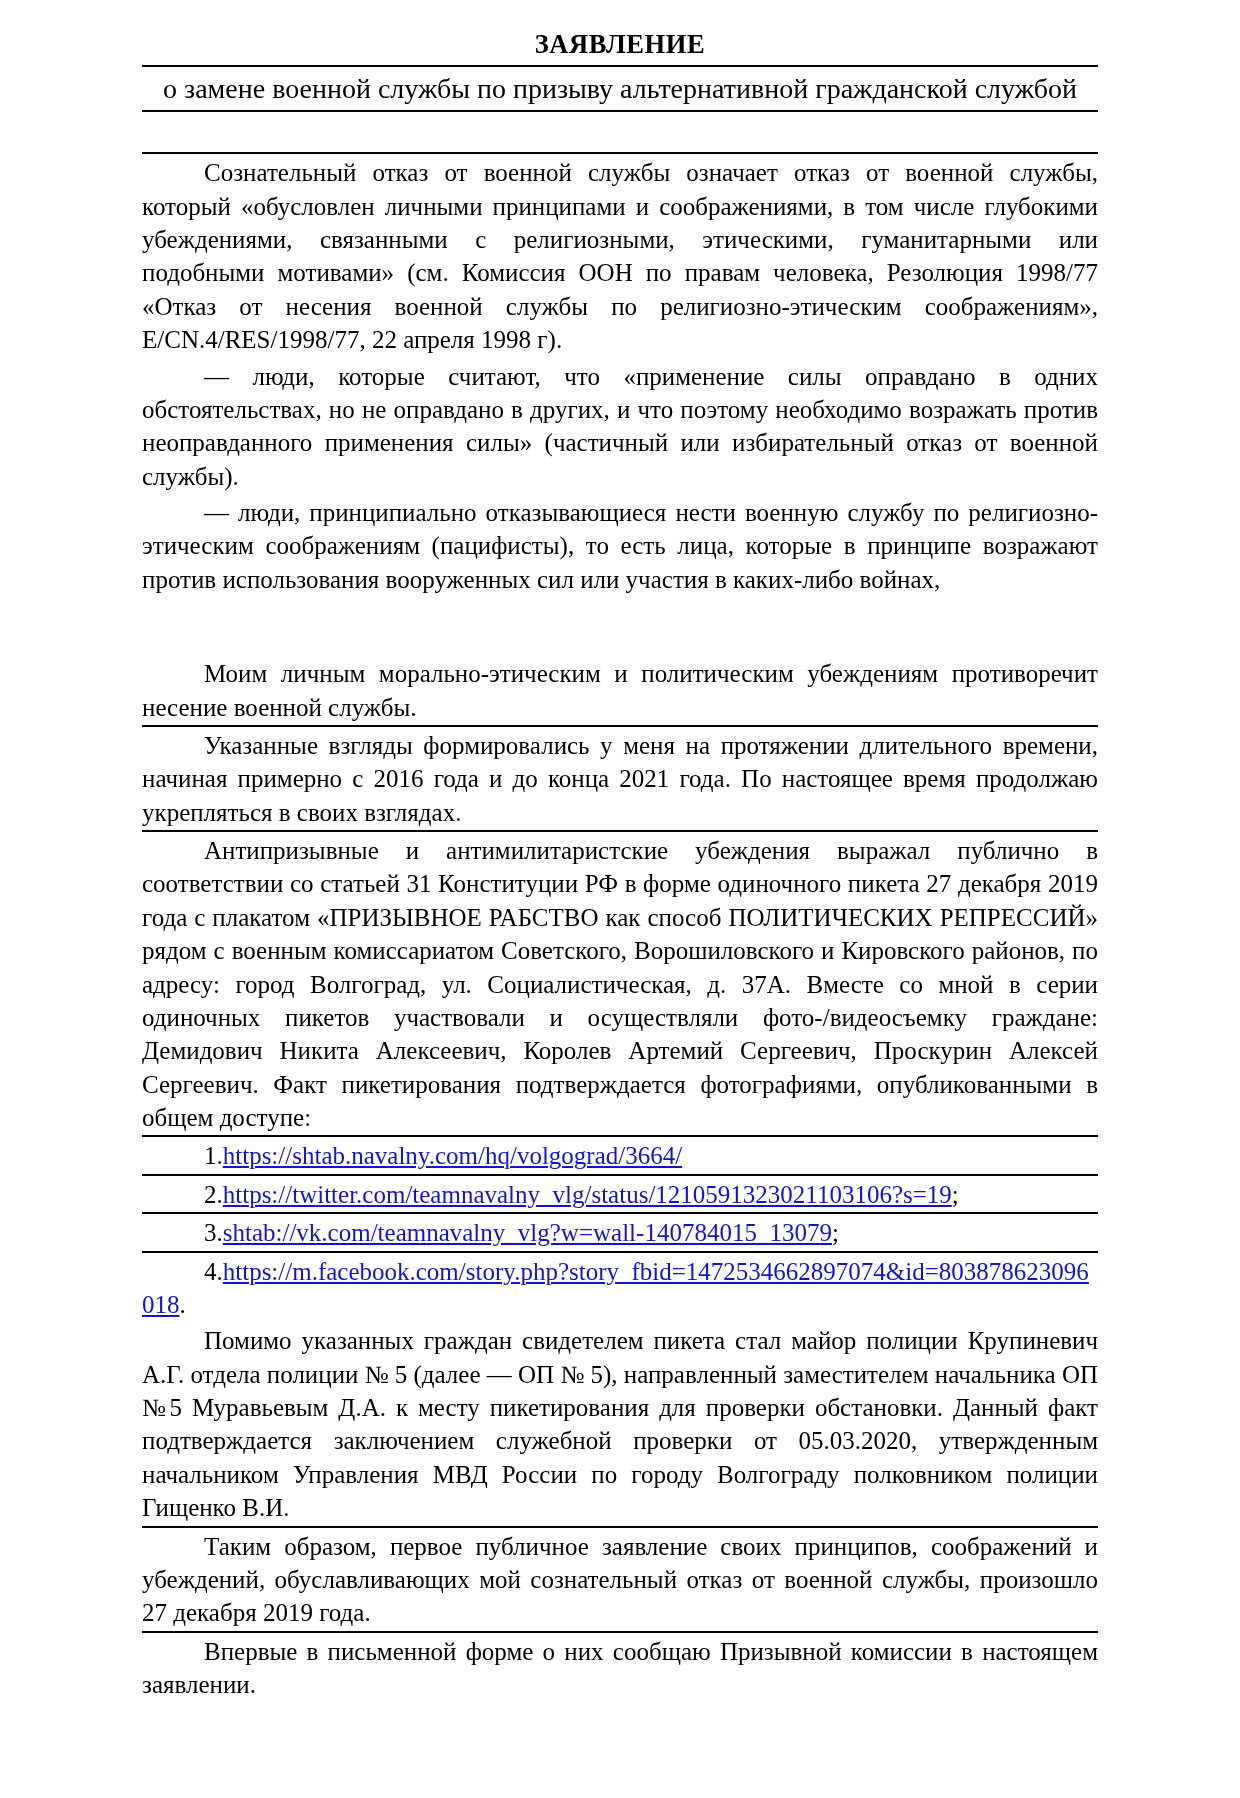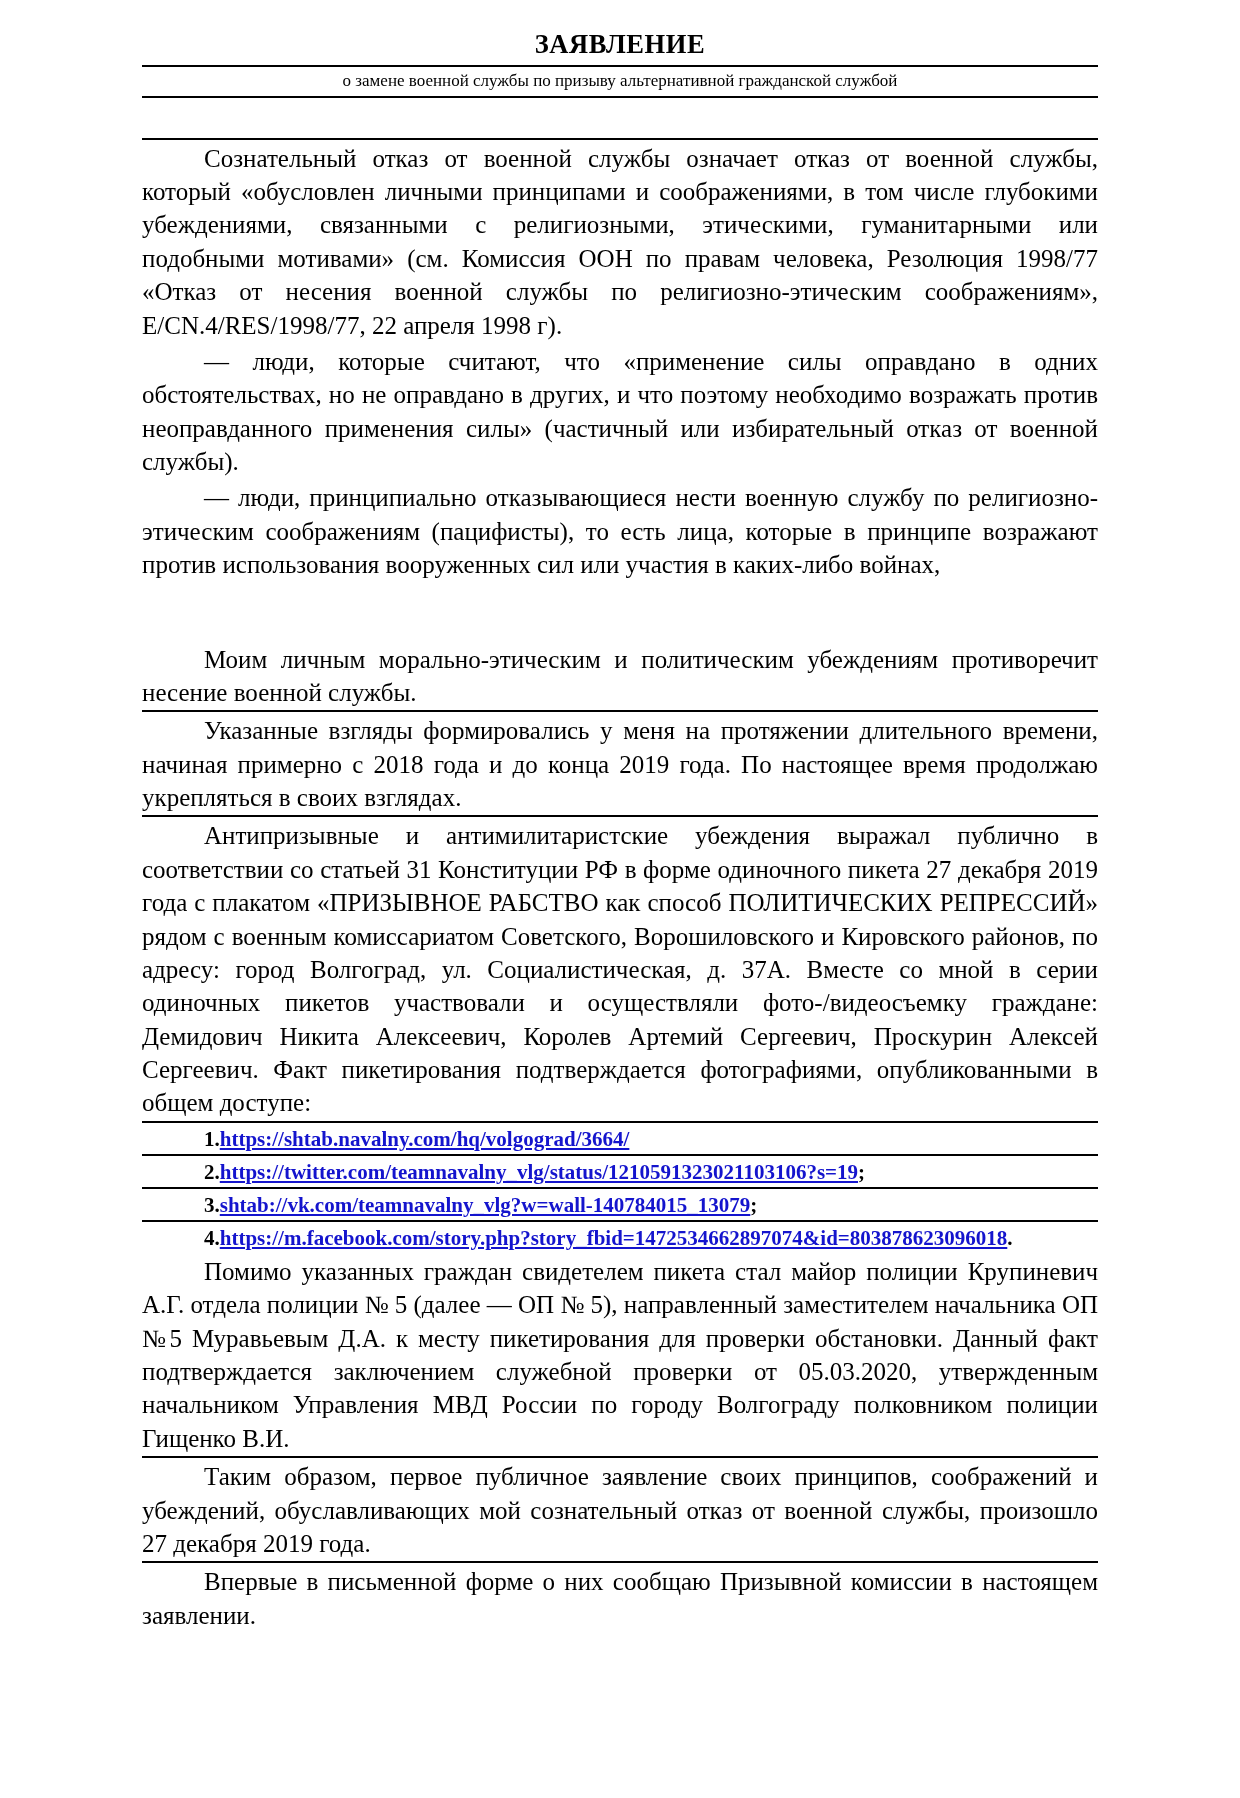--- a/index.html
+++ b/index.html
@@ -31,44 +31,43 @@
     margin: 10px 0 4px 0;
   }
   .rule {
     border: 0;
     border-top: 2.6px solid #000;
     margin: 0;
     height: 0;
   }
   .subtitle {
     text-align: center;
-    font-size: 17px;
+    font-size: 28px;
     line-height: 1.33;
     padding: 3px 0 3px 0;
     white-space: nowrap;
   }
   .gap-lg { height: 40px; }
   .gap-blank { height: 58px; }
   .block {
     font-size: 25px;
     line-height: 1.335;
     text-align: justify;
     text-justify: inter-word;
     text-indent: 62px;
     padding: 2px 0 1px 0;
     hyphens: none;
   }
   .link-item {
-    font-size: 21px;
+    font-size: 25px;
     line-height: 1.335;
     text-indent: 62px;
     padding: 2px 0 1px 0;
     text-align: left;
     word-break: break-all;
-    font-weight: bold;
   }
   .link-item .num { color: #000; }
   .lnk {
     color: #1414cd;
     text-decoration: underline;
     text-decoration-thickness: 1.6px;
     text-underline-offset: 2px;
   }
   .tail-dark { color: #000; }
 </style>
@@ -92,21 +91,21 @@
 
   <div class="block">— люди, которые считают, что «применение силы оправдано в одних обстоятельствах, но не оправдано в других, и что поэтому необходимо возражать против неоправданного применения силы» (частичный или избирательный отказ от военной службы).</div>
 
   <div class="block">— люди, принципиально отказывающиеся нести военную службу по религиозно-этическим соображениям (пацифисты), то есть лица, которые в принципе возражают против использования вооруженных сил или участия в каких-либо войнах,</div>
 
   <div class="gap-blank"></div>
 
   <div class="block">Моим личным морально-этическим и политическим убеждениям противоречит несение военной службы.</div>
   <hr class="rule">
 
-  <div class="block">Указанные взгляды формировались у меня на протяжении длительного времени, начиная примерно с 2018 года и до конца 2019 года. По настоящее время продолжаю укрепляться в своих взглядах.</div>
+  <div class="block">Указанные взгляды формировались у меня на протяжении длительного времени, начиная примерно с 2016 года и до конца 2021 года. По настоящее время продолжаю укрепляться в своих взглядах.</div>
   <hr class="rule">
 
   <div class="block">Антипризывные и антимилитаристские убеждения выражал публично в соответствии со статьей 31 Конституции РФ в форме одиночного пикета 27 декабря 2019 года с плакатом «ПРИЗЫВНОЕ РАБСТВО как способ ПОЛИТИЧЕСКИХ РЕПРЕССИЙ» рядом с военным комиссариатом Советского, Ворошиловского и Кировского районов, по адресу: город Волгоград, ул. Социалистическая, д. 37А. Вместе со мной в серии одиночных пикетов участвовали и осуществляли фото-/видеосъемку граждане: Демидович Никита Алексеевич, Королев Артемий Сергеевич, Проскурин Алексей Сергеевич. Факт пикетирования подтверждается фотографиями, опубликованными в общем доступе:</div>
   <hr class="rule">
 
   <div class="link-item"><span class="num">1.</span><a class="lnk" href="#">https://shtab.navalny.com/hq/volgograd/3664/</a><span class="tail-dark"></span></div>
   <hr class="rule">
 
   <div class="link-item"><span class="num">2.</span><a class="lnk" href="#">https://twitter.com/teamnavalny_vlg/status/1210591323021103106?s=19</a><span class="tail-dark">;</span></div>
   <hr class="rule">

